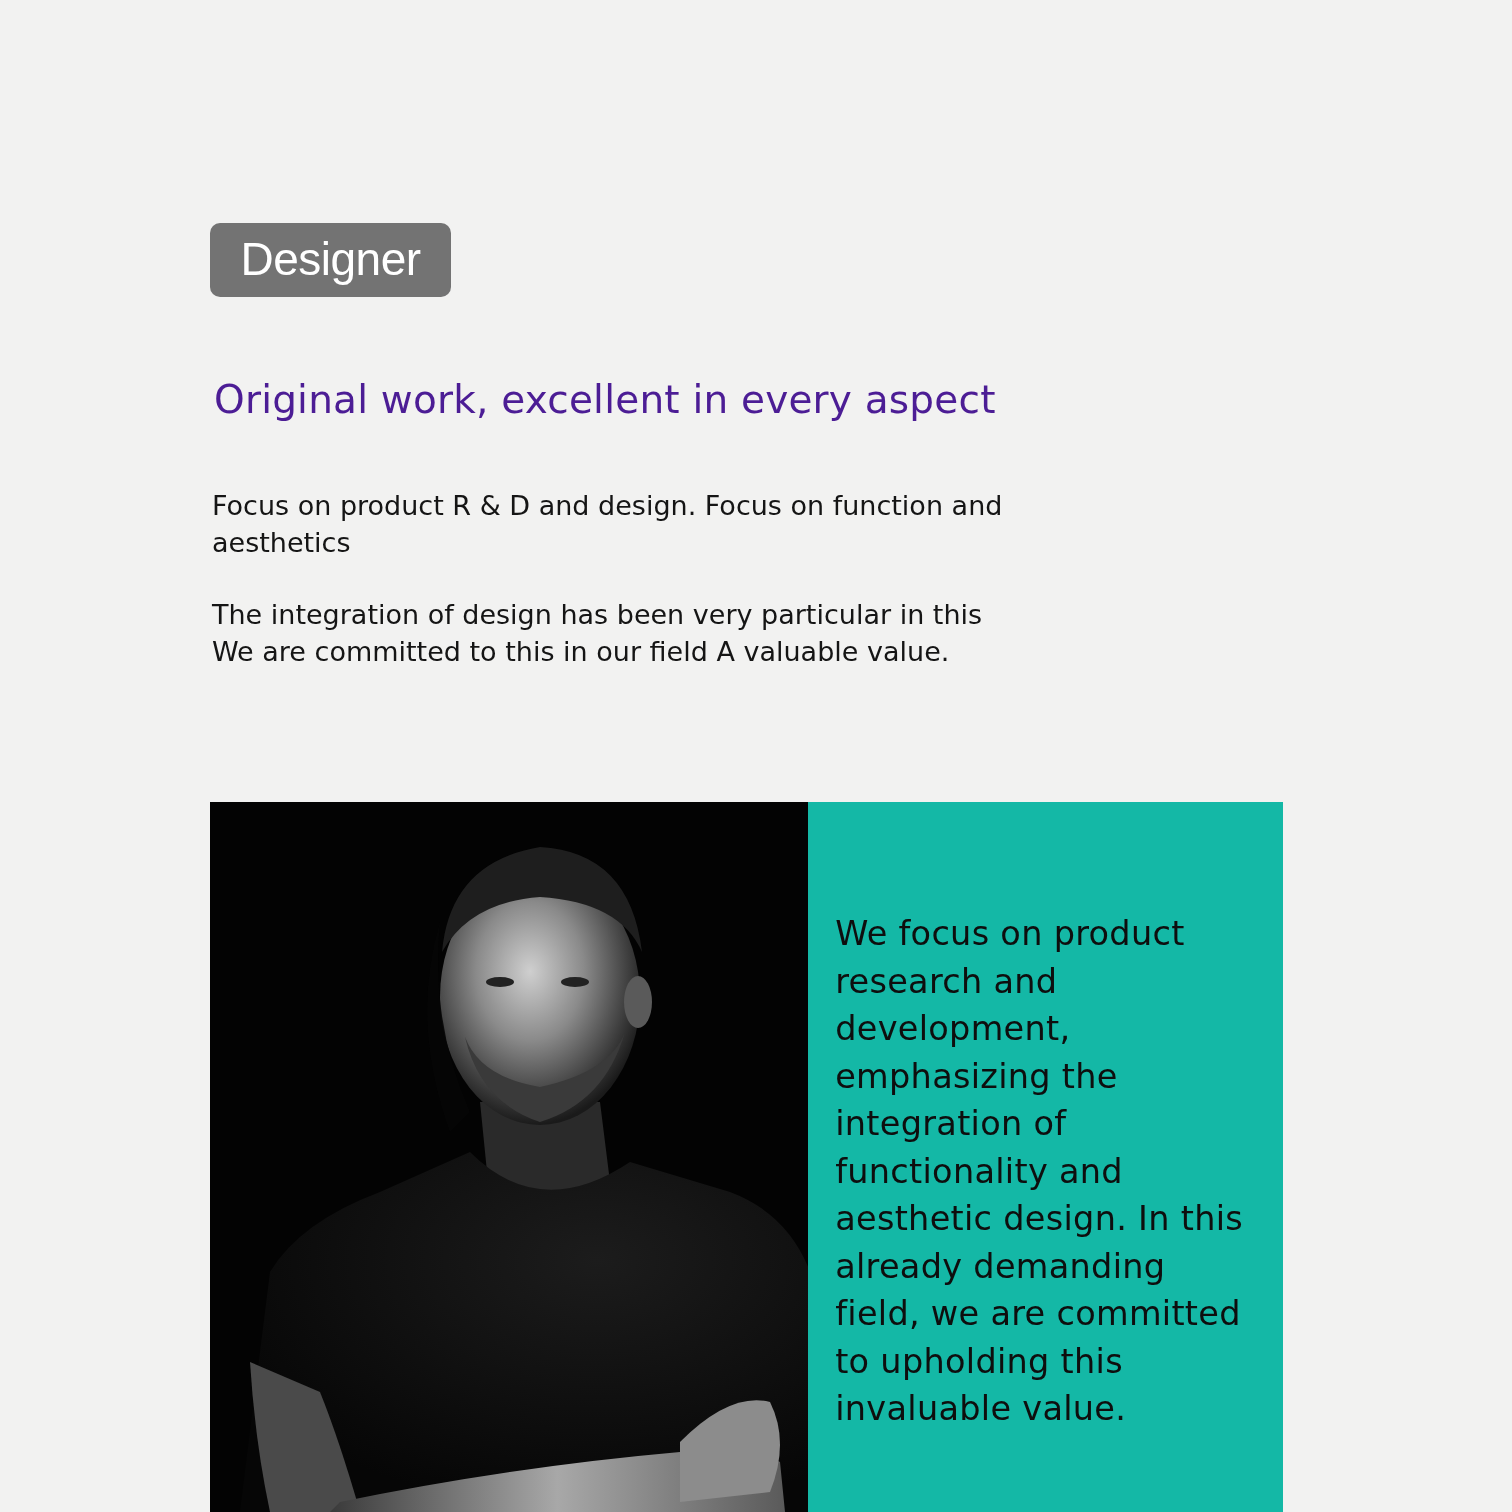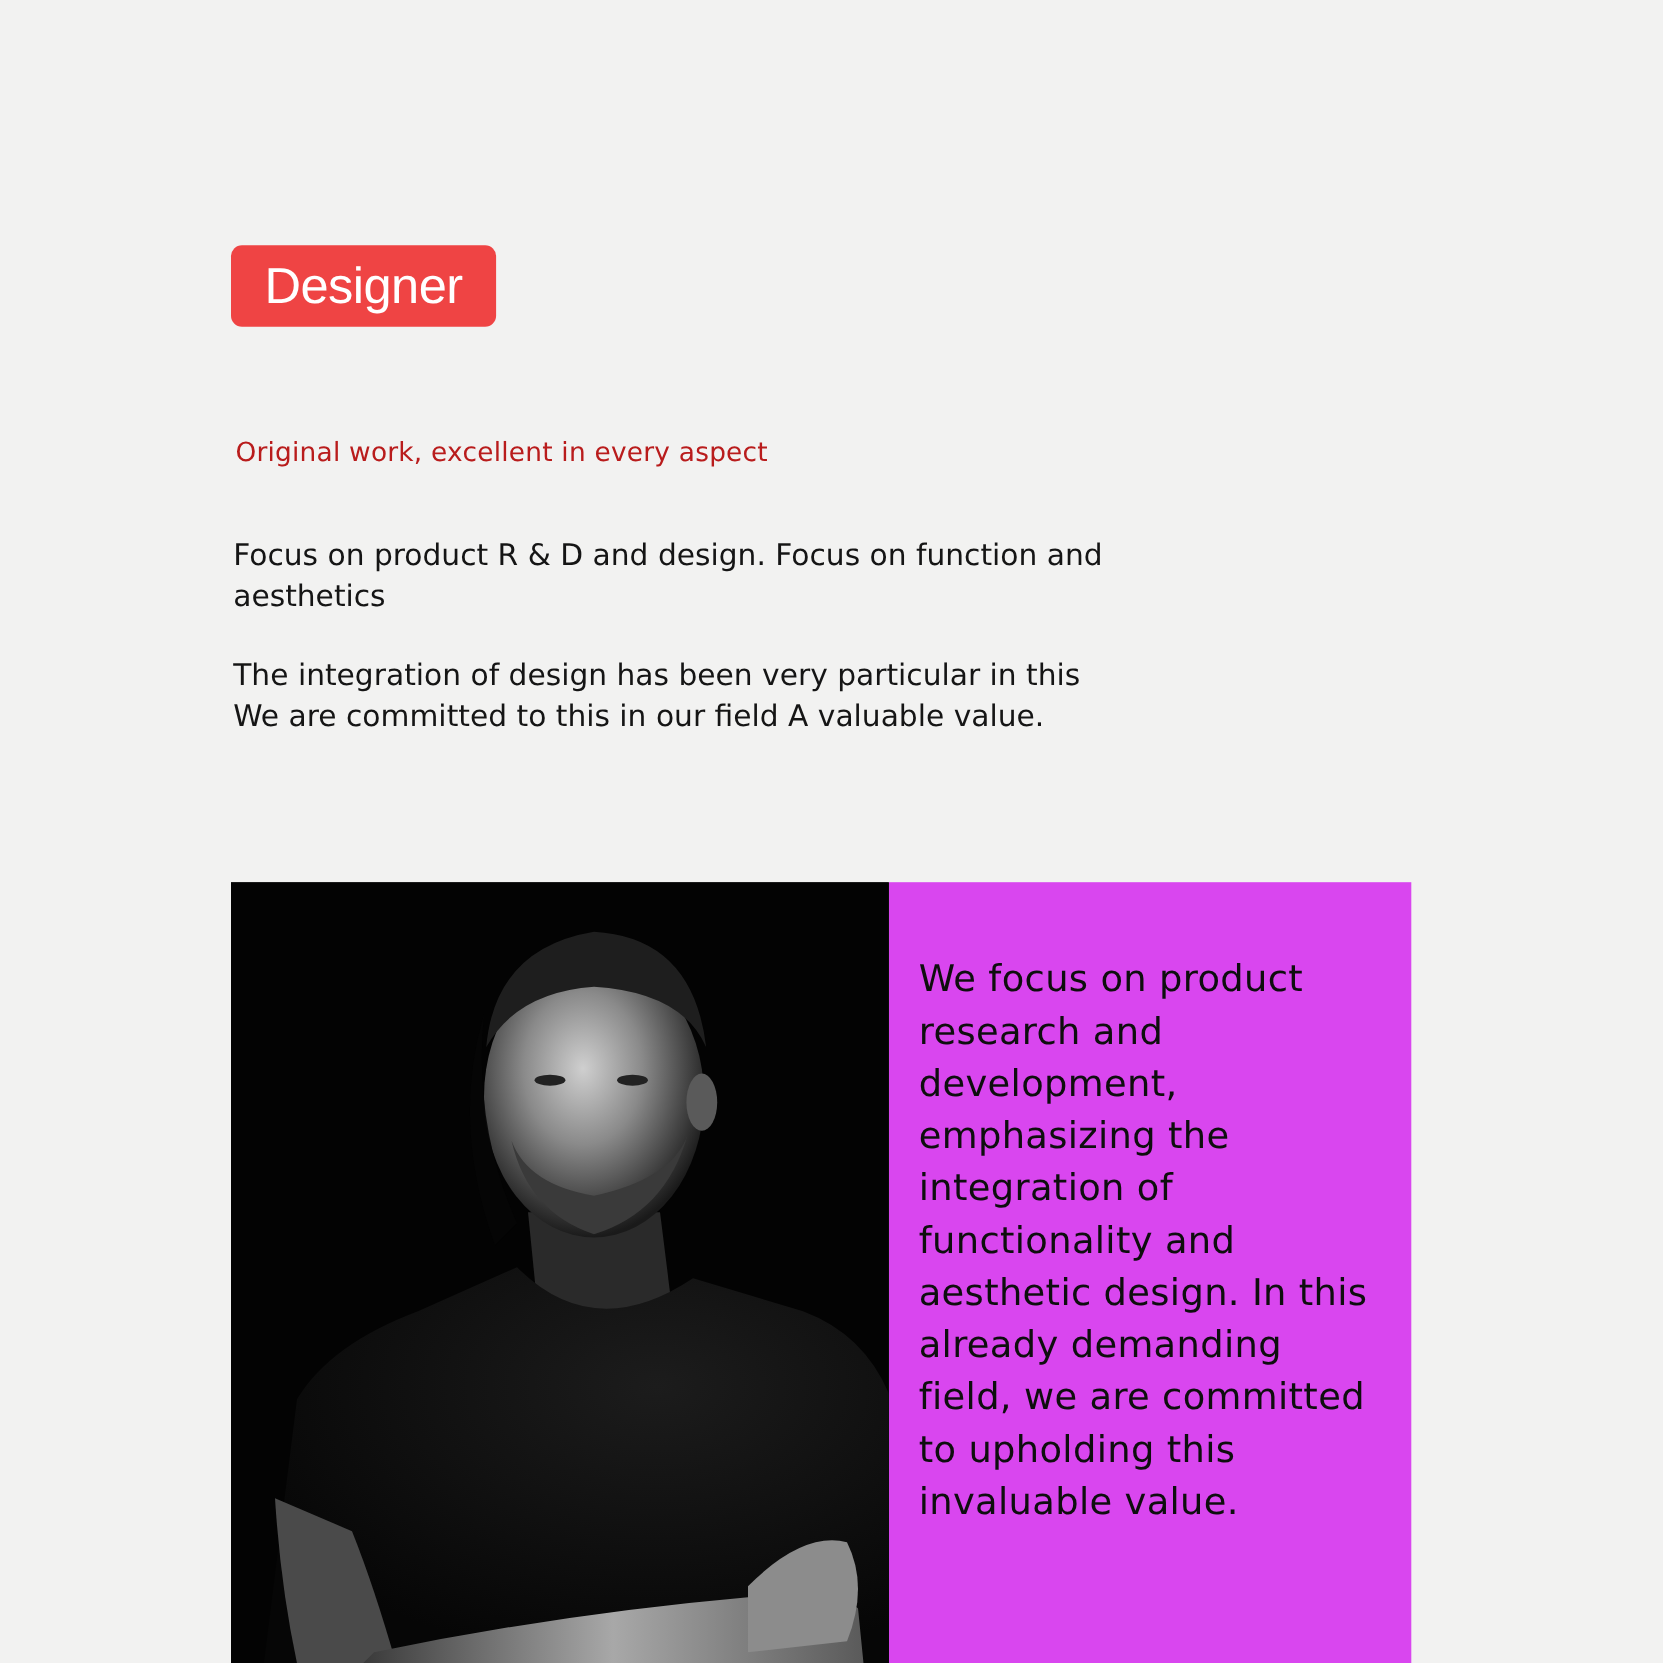--- a/index.html
+++ b/index.html
@@ -14,46 +14,46 @@
       overflow: hidden;
       font-family: "DejaVu Sans", "Liberation Sans", sans-serif;
       color: #111111;
     }
     .badge {
       position: absolute;
       left: 210px;
       top: 223px;
       width: 241px;
       height: 74px;
-      background: #ef4444;
+      background: #737373;
       border-radius: 10px;
       display: flex;
       align-items: center;
       justify-content: center;
       box-sizing: border-box;
     }
     .badge span {
       color: #ffffff;
       font-family: "Liberation Sans", sans-serif;
       font-size: 46px;
       font-weight: 400;
       letter-spacing: -0.5px;
       line-height: 1;
       padding-bottom: 2px;
     }
     .headline {
       position: absolute;
       left: 214px;
-      top: 389px;
+      top: 378px;
       margin: 0;
-      font-size: 24px;
+      font-size: 39px;
       font-weight: 500;
       letter-spacing: 0.2px;
       line-height: 44px;
-      color: #b91c1c;
+      color: #4c1d95;
       white-space: nowrap;
     }
     .para {
       position: absolute;
       left: 212px;
       width: 810px;
       margin: 0;
       font-size: 27px;
       line-height: 36.5px;
       color: #151515;
@@ -73,23 +73,23 @@
       width: 650px;
       height: 100%;
       background: #030303;
       position: relative;
       overflow: hidden;
     }
     .portrait svg { display: block; }
     .quote-panel {
       width: 511px;
       height: 100%;
-      background: #d946ef;
+      background: #14b8a6;
       box-sizing: border-box;
-      padding: 64px 30px 0 27px;
+      padding: 108px 30px 0 27px;
     }
     .quote-panel p {
       margin: 0;
       font-size: 33.5px;
       line-height: 47.5px;
       font-weight: 500;
       color: #0e0e0e;
       letter-spacing: 0.3px;
     }
   </style>

